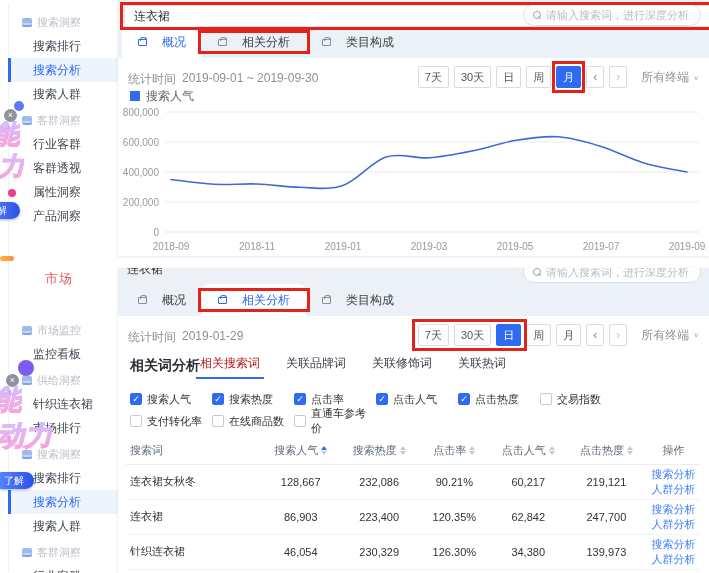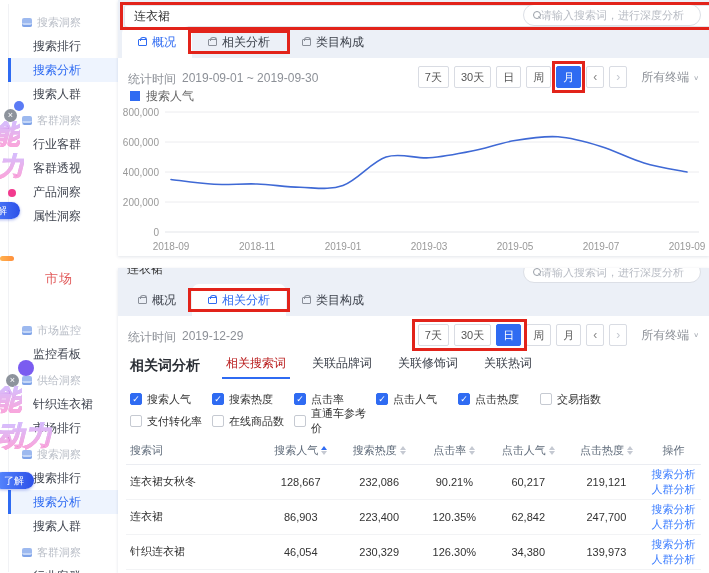--- a/index.html
+++ b/index.html
@@ -43,31 +43,31 @@
 
   
   .card{position:absolute;left:118px;width:591px;background:#fff;box-shadow:0 1px 3px rgba(20,40,80,.12)}
   .card-top{top:0;height:256px}
   .card-bot{top:268px;height:305px;overflow:hidden}
   .head{position:relative;background:#ecf0f7}
   .head-top{height:58px}
   .cut{height:16px;overflow:hidden}
   .tabs{position:absolute;left:4px;bottom:0;display:flex}
   .tab{height:32px;line-height:32px;padding:0 16px;font-size:12px;color:#3c414b;
-    display:flex;align-items:center;gap:5px;cursor:pointer;position:relative}
+    display:flex;align-items:center;gap:15px;cursor:pointer;position:relative}
   .tab.active{background:#fff;border-radius:7px 7px 0 0;color:#2f6bf2}
   .bag{display:inline-block;width:9px;height:7px;border:1px solid #8a8f99;border-radius:1px;position:relative}
   .bag::before{content:"";position:absolute;left:1px;top:-3px;width:5px;height:3px;
     border:1px solid #8a8f99;border-bottom:none;border-radius:3px 3px 0 0}
   .tab.active .bag,.tab.active .bag::before{border-color:#2f6bf2}
   .term-box{position:absolute;left:6px;top:5px;height:22px;min-width:58px;background:#fff;
     border:1px solid #e3e6ec;border-radius:2px;font-size:12px;color:#333;line-height:20px;
     padding:0 9px;cursor:text}
   .searchbox{position:absolute;right:8px;top:4px;width:178px;height:22px;border:1px solid #dcdfe6;
-    border-radius:12px;background:#fff;display:flex;align-items:center;padding:0 9px;}
+    border-radius:12px;background:#fff;display:flex;align-items:center;padding:0 9px;gap:5px}
   .cut .searchbox{top:-7px}
   .cut .term-text{position:absolute;left:9px;top:-7px;font-size:12px;color:#333}
   .lens{width:8px;height:8px;position:relative;flex:0 0 auto}
   .lens::before{content:"";position:absolute;left:0;top:0;width:6px;height:6px;border:1px solid #9aa0a8;border-radius:50%}
   .lens::after{content:"";position:absolute;left:5px;top:6px;width:3px;height:1px;background:#9aa0a8;transform:rotate(45deg)}
   .searchbox input{border:none;outline:none;flex:1;font-size:11px;color:#666;background:transparent}
   .searchbox input::placeholder{color:#b8bcc4}
 
   .toolbar{height:30px;display:flex;align-items:flex-end;padding:0 10px}
   .stat{font-size:12px;color:#8c9097;display:flex;gap:6px}
@@ -91,21 +91,21 @@
   .ra-grp::after{inset:-5px -6px}
 
   
   .legend{height:16px;display:flex;align-items:center;gap:6px;padding-left:12px}
   .lg-sq{width:10px;height:10px;background:#2f6bf2}
   .legend span{font-size:12px;color:#666}
   .chart{width:585px;height:152px;margin-left:3px}
   .tick{font-size:10px;fill:#999}
 
   
-  .sec-row{display:flex;align-items:flex-end;padding:9px 12px 7px;gap:26px}
+  .sec-row{display:flex;align-items:flex-end;padding:9px 12px 7px;}
   .sec-title{font-size:14px;font-weight:bold;color:#2b2f36}
   .subtabs{display:flex;gap:26px}
   .st{font-size:12px;color:#3c414b;cursor:pointer;position:relative;padding-bottom:3px}
   .st.active{color:#b91c1c}
   .st.active::after{content:"";position:absolute;left:-4px;right:-4px;bottom:-4px;height:2px;background:#2f6bf2}
 
   .metrics{padding:6px 12px 2px}
   .mrow{display:flex;height:22px;align-items:center}
   .mcell{width:82px;display:flex;align-items:center;gap:5px;font-size:11px;color:#333;cursor:pointer}
   .cb{width:12px;height:12px;border:1px solid #c6cad2;border-radius:2px;background:#fff;
@@ -139,22 +139,22 @@
         </div>
       <div class="s-row"><span>搜索排行</span></div>
       <div class="s-row active"><span>搜索分析</span></div>
       <div class="s-row"><span>搜索人群</span></div>
       <div class="s-group">
           <span class="g-ico"></span>
           <span>客群洞察</span>
         </div>
       <div class="s-row"><span>行业客群</span></div>
       <div class="s-row"><span>客群透视</span></div>
+      <div class="s-row"><span>属性洞察</span></div>
       <div class="s-row"><span>产品洞察</span></div>
-      <div class="s-row"><span>属性洞察</span></div>
     </div>
 
     <div class="orange-bar"></div>
     <div class="mkt">市场</div>
 
     <div class="menu m-bot">
       <div class="s-group">
           <span class="g-ico"></span>
           <span>市场监控</span>
         </div>
@@ -288,21 +288,21 @@
         <div class="tab">
             <span class="bag"></span>
             <span>类目构成</span>
           </div>
       </div>
     </div>
 
     <div class="toolbar">
       <div class="stat">
           <span>统计时间</span>
-          <span>2019-12-29</span>
+          <span>2019-01-29</span>
         </div>
       <div class="ranges">
         <span class="ra ra-grp">
           <button class="rbtn">7天</button>
           <button class="rbtn">30天</button>
           <button class="rbtn sel">日</button>
         </span>
         <button class="rbtn">周</button>
         <button class="rbtn">月</button>
         <button class="nav">‹</button>

